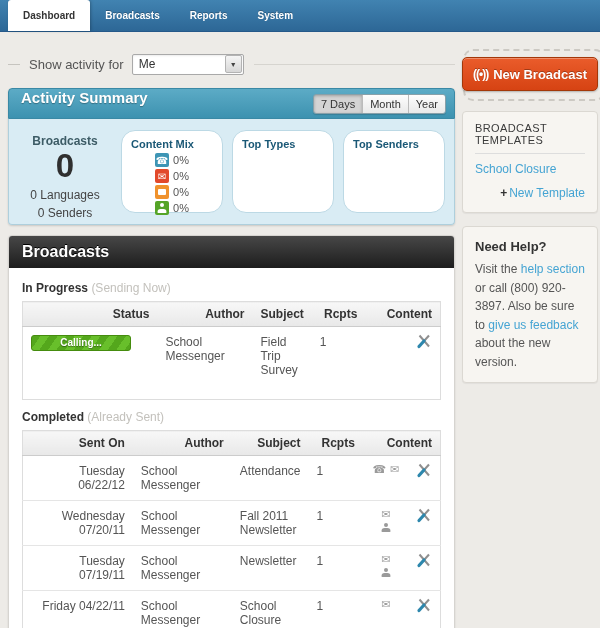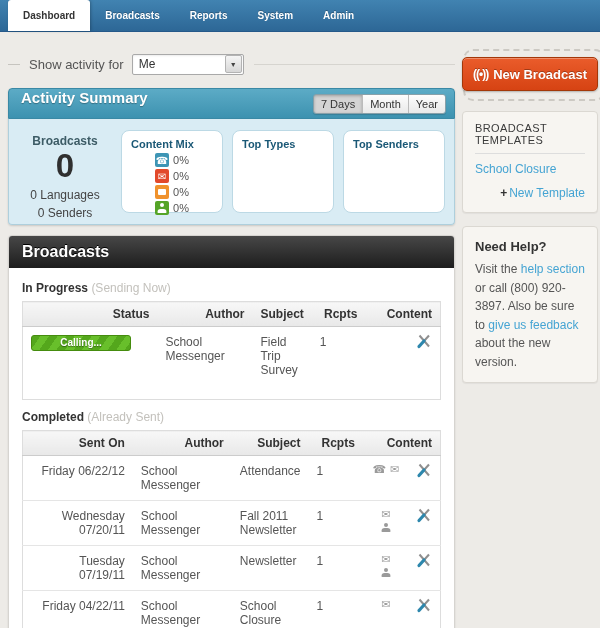--- a/index.html
+++ b/index.html
@@ -39,21 +39,21 @@
   .range-btn{font-size:11px;color:#333;padding:3px 7px;background:linear-gradient(#fdfdfd,#e9e9e9);
        border-left:1px solid #bbb;cursor:pointer;white-space:nowrap}
   .range-btn:first-child{border-left:none}
   .range-btn.active{background:#d4d4d4;box-shadow:inset 0 1px 3px rgba(0,0,0,.25)}
   .activity-body{background:var(--panel-blue-bg,#d9ecf4);border:1px solid #aecfdc;border-top:none;
        border-radius:0 0 4px 4px;padding:11px 9px;display:flex;gap:9px;height:106px;box-sizing:border-box}
   .stats{width:94px;text-align:center;padding-top:4px;flex:none}
   .stats-label{font-size:12px;font-weight:bold;color:#3d5c66}
   .stats-count{font-size:33px;font-weight:bold;color:#2f2f2f;line-height:1.05;margin:1px 0 2px}
   .stats-sub{font-size:12px;color:#444;line-height:1.5}
-  .card{flex:1;background:#fff;border:1px solid #bcd9e5;border-radius:8px;padding:7px 9px;box-sizing:border-box}
+  .card{flex:1;background:#fff;border:1px solid #bcd9e5;border-radius:14px;padding:7px 9px;box-sizing:border-box}
   .card-title{font-size:11px;font-weight:bold;color:#1a5876}
   .mix-list{margin-top:3px;display:flex;flex-direction:column;align-items:center;gap:2px}
   .mix-row{display:flex;align-items:center;gap:4px}
   .mix-icon{width:14px;height:14px;border-radius:2px;color:#fff;font-size:10px;display:flex;align-items:center;justify-content:center;flex:none}
   .mix-icon.phone-icon{background:var(--icon-phone,#3d95b5)}
   .mix-icon.email-icon{background:var(--icon-email,#e2492b)}
   .mix-icon.sms-icon{background:var(--icon-sms,#f0922d)}
   .mix-icon.person-icon{background:var(--icon-person,#55a427)}
   .mix-val{font-size:11px;color:#555}
   .chat-glyph{width:8px;height:6px;background:#fff;border-radius:1px;display:block}
@@ -118,21 +118,20 @@
 </head>
 <body>
 
 <div class="page">
 
   <div class="nav" id="nav-tabs">
       <div class="tab active">Dashboard</div>
       <div class="tab">Broadcasts</div>
       <div class="tab">Reports</div>
       <div class="tab">System</div>
-      <div class="tab">Admin</div>
     </div>
 
   <div class="main">
 
     <div class="filter-row">
       <span class="dash"></span>
       <span class="filter-label">Show activity for</span>
       <div class="select">
         <span>Me</span>
         <span class="select-arrow">▼</span>
@@ -239,21 +238,21 @@
               <tr id="completed-head">
                 <th class="right">Sent On</th>
                 <th>Author</th>
                 <th>Subject</th>
                 <th>Rcpts</th>
                 <th>Content</th>
               </tr>
             </thead>
           <tbody id="completed-body">
               <tr>
-                <td class="right">Friday 06/22/12</td>
+                <td class="right">Tuesday 06/22/12</td>
                 <td>School Messenger</td>
                 <td>Attendance</td>
                 <td>1</td>
                 <td>
                   <div class="content-cell">
                     <span class="ci-group">
                       <span class="ci-line">
                         <span class="ci">☎</span>
                         <span class="ci">✉</span>
                       </span>

